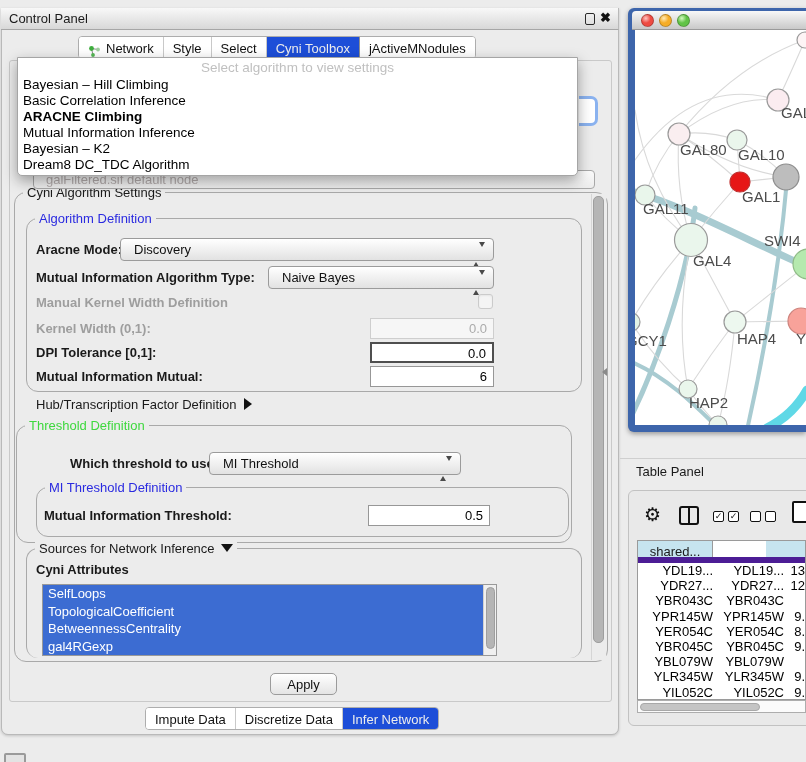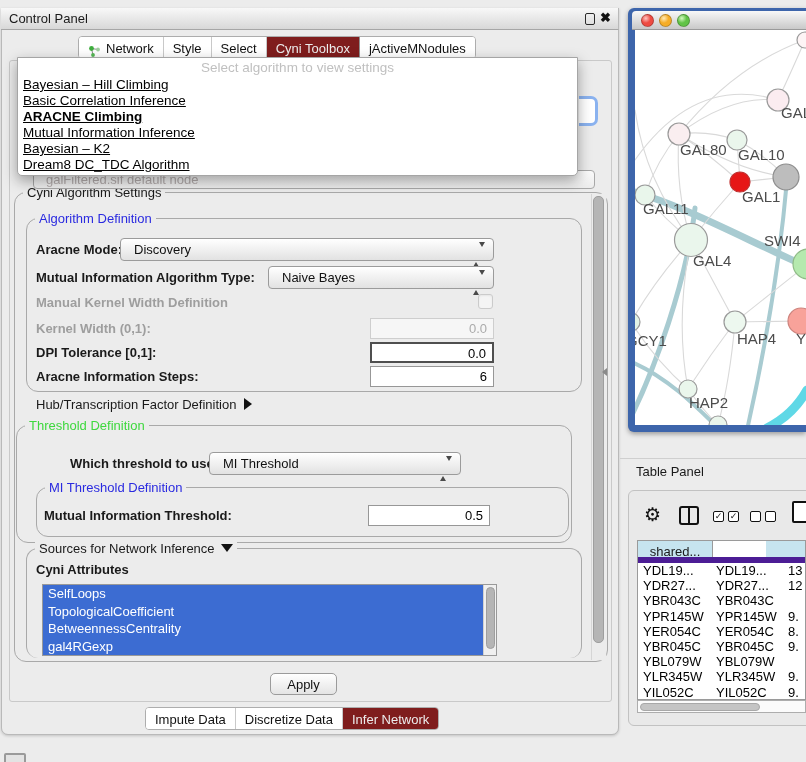--- a/index.html
+++ b/index.html
@@ -20,28 +20,28 @@
   .close-icon { left:600px; top:10px; font-size:13px; font-weight:bold; color:#111; }
 
   .inner-panel { left:9px; top:60px; width:603px; height:642px; border:1px solid #c9c9c9; border-radius:3px; background:#ececec; }
 
   
   .tabbar { height:23px; display:flex; background:#ffffff; border:1px solid #adadad; border-radius:4px; overflow:hidden; }
   .tabbar.top { left:78px; top:36px; }
   .tabbar.bottom { left:145px; top:707px; }
   .tab { padding:12px 9px; font-size:13px; line-height:22px; color:#111; border-right:1px solid #c9c9c9; display:flex; align-items:center; gap:5px; background:#fff; white-space:nowrap; }
   .tab:last-child { border-right:none; }
-  .tab.selected { background:#7f1d1d; color:#ededed; border-right-color:#8f8f8f; }
+  .tab.selected { background:#1d4ed8; color:#ededed; border-right-color:#8f8f8f; }
   .tab .ticon { width:13px; height:13px; display:inline-block; }
 
   
   .popup { left:17px; top:57px; width:561px; background:#ffffff; border:1px solid #a5a5a5;
     border-radius:0 0 5px 5px; box-shadow:0 5px 14px rgba(0,0,0,.35); z-index:50; padding-bottom:2px; }
   .popup-prompt { text-align:center; color:#c0c0c0; font-size:13.5px; height:19px; line-height:19px; }
-  .dd-item { font-size:13.5px; height:16px; line-height:16px; padding-left:5px; color:#000;text-decoration:underline; }
+  .dd-item { font-size:13.5px; height:16px; line-height:16px; padding-left:5px; color:#000; }
   .dd-item.bold { font-weight:bold; }
 
   .focus-frag { left:579px; top:96px; width:19px; height:30px; border:3px solid #8ab2ef; border-left:none;
     border-radius:0 7px 7px 0; background:#fff; z-index:10; }
   .hidden-combo { left:33px; top:170px; width:562px; height:19px; border:1px solid #a8a8a8; border-radius:4px;
     background:linear-gradient(#fbfbfb,#ececec); z-index:5; font-size:13px; line-height:18px; color:#b3acac; padding-left:12px; overflow:hidden; }
 
   
   .group { border:1px solid #a9a9a9; border-radius:12px; }
   .glabel { position:absolute; top:-8px; left:8px; background:#ececec; padding:0 4px; font-size:13px; white-space:nowrap; }
@@ -99,21 +99,21 @@
   .colsplit-icon i { position:absolute; left:7px; top:0; bottom:0; width:2px; background:#111; }
   .cb { width:11px; height:11px; border:1.5px solid #111; border-radius:2px; font-size:9px; line-height:9px; text-align:center; color:#111; background:#fff; }
   .doc-icon { left:792px; top:501px; width:16px; height:22px; border:2px solid #111; border-radius:2px; background:#fff; }
 
   .tp-table { left:637px; top:540px; width:169px; height:160px; border:1px solid #9a9a9a; background:#fff; overflow:hidden; }
   .thead { display:flex; height:22px; border-bottom:6px solid #4c1d95; }
   .th { font-size:13px; line-height:21px; text-align:center; border-right:1px solid #9a9a9a; overflow:hidden; white-space:nowrap; }
   .th.c0 { width:75px; background:#c6e4ef; }
   .th.c1 { width:53px; background:#ec4899;margin-top:16px; }
   .th.c2 { flex:1; background:#c6e4ef; border-right:none; }
-  .trow { display:flex; height:15.2px; }
+  .trow { display:flex; height:15.2px;text-align:right; }
   .td { font-size:13px; line-height:15px; overflow:hidden; white-space:nowrap; color:#000; }
   .td.c0 { width:75px; padding-left:5px; }
   .td.c1 { width:71px; padding-left:3px; }
   .td.c2 { flex:1; padding-left:4px; }
 
   .tp-hscroll { left:637px; top:700px; width:169px; height:13px; border:1px solid #adadad; background:#fbfbfb; }
   .tp-hthumb { position:absolute; left:2px; top:2px; width:120px; height:8px; border-radius:4px; background:#c4c4c4; border:1px solid #a8a8a8; }
 
   .mini-icon { left:4px; top:753px; width:22px; height:12px; border:2px solid #9a9a9a; border-radius:2px; background:#e3e3e3; }
 </style>
@@ -187,21 +187,21 @@
   <div class="abs combo" style="left:268px;top:266px;width:226px;">
     <span>Naive Bayes</span>
     <span class="arrows"><span class="arr-up"></span><span class="arr-dn"></span></span>
   </div>
   <div class="abs lbl disabled" style="left:36px;top:295px;line-height:15px;">Manual Kernel Width Definition</div>
   <div class="abs checkbox disabled" style="left:478px;top:294px;"></div>
   <div class="abs lbl disabled" style="left:36px;top:318px;line-height:21px;">Kernel Width (0,1):</div>
   <div class="abs field disabled" style="left:370px;top:318px;width:124px;">0.0</div>
   <div class="abs lbl" style="left:36px;top:342px;line-height:21px;">DPI Tolerance [0,1]:</div>
   <div class="abs field strong" style="left:370px;top:342px;width:124px;">0.0</div>
-  <div class="abs lbl" style="left:36px;top:366px;line-height:21px;">Aracne Information Steps:</div>
+  <div class="abs lbl" style="left:36px;top:366px;line-height:21px;">Mutual Information Mutual:</div>
   <div class="abs field" style="left:370px;top:366px;width:124px;">6</div>
 
   <div class="abs" style="left:36px;top:397px;font-size:13px;color:#1a1a1a;">
     <span>Hub/Transcription Factor Definition</span><span class="tri-right"></span>
   </div>
 
   <div class="abs group" style="left:16px;top:425px;width:556px;height:118px;">
     <span class="glabel green">Threshold Definition</span>
   </div>
   <div class="abs lbl" style="left:70px;top:452px;line-height:23px;">Which threshold to use:</div>

